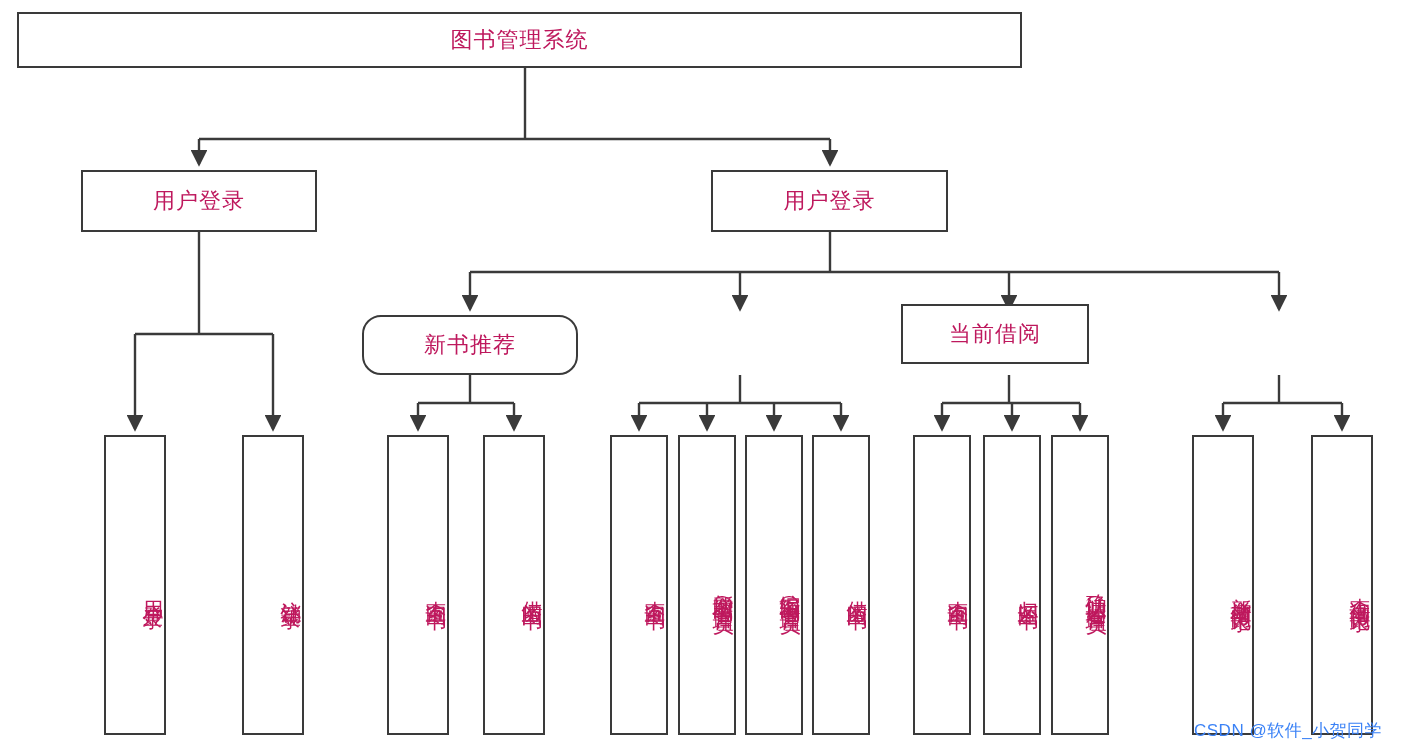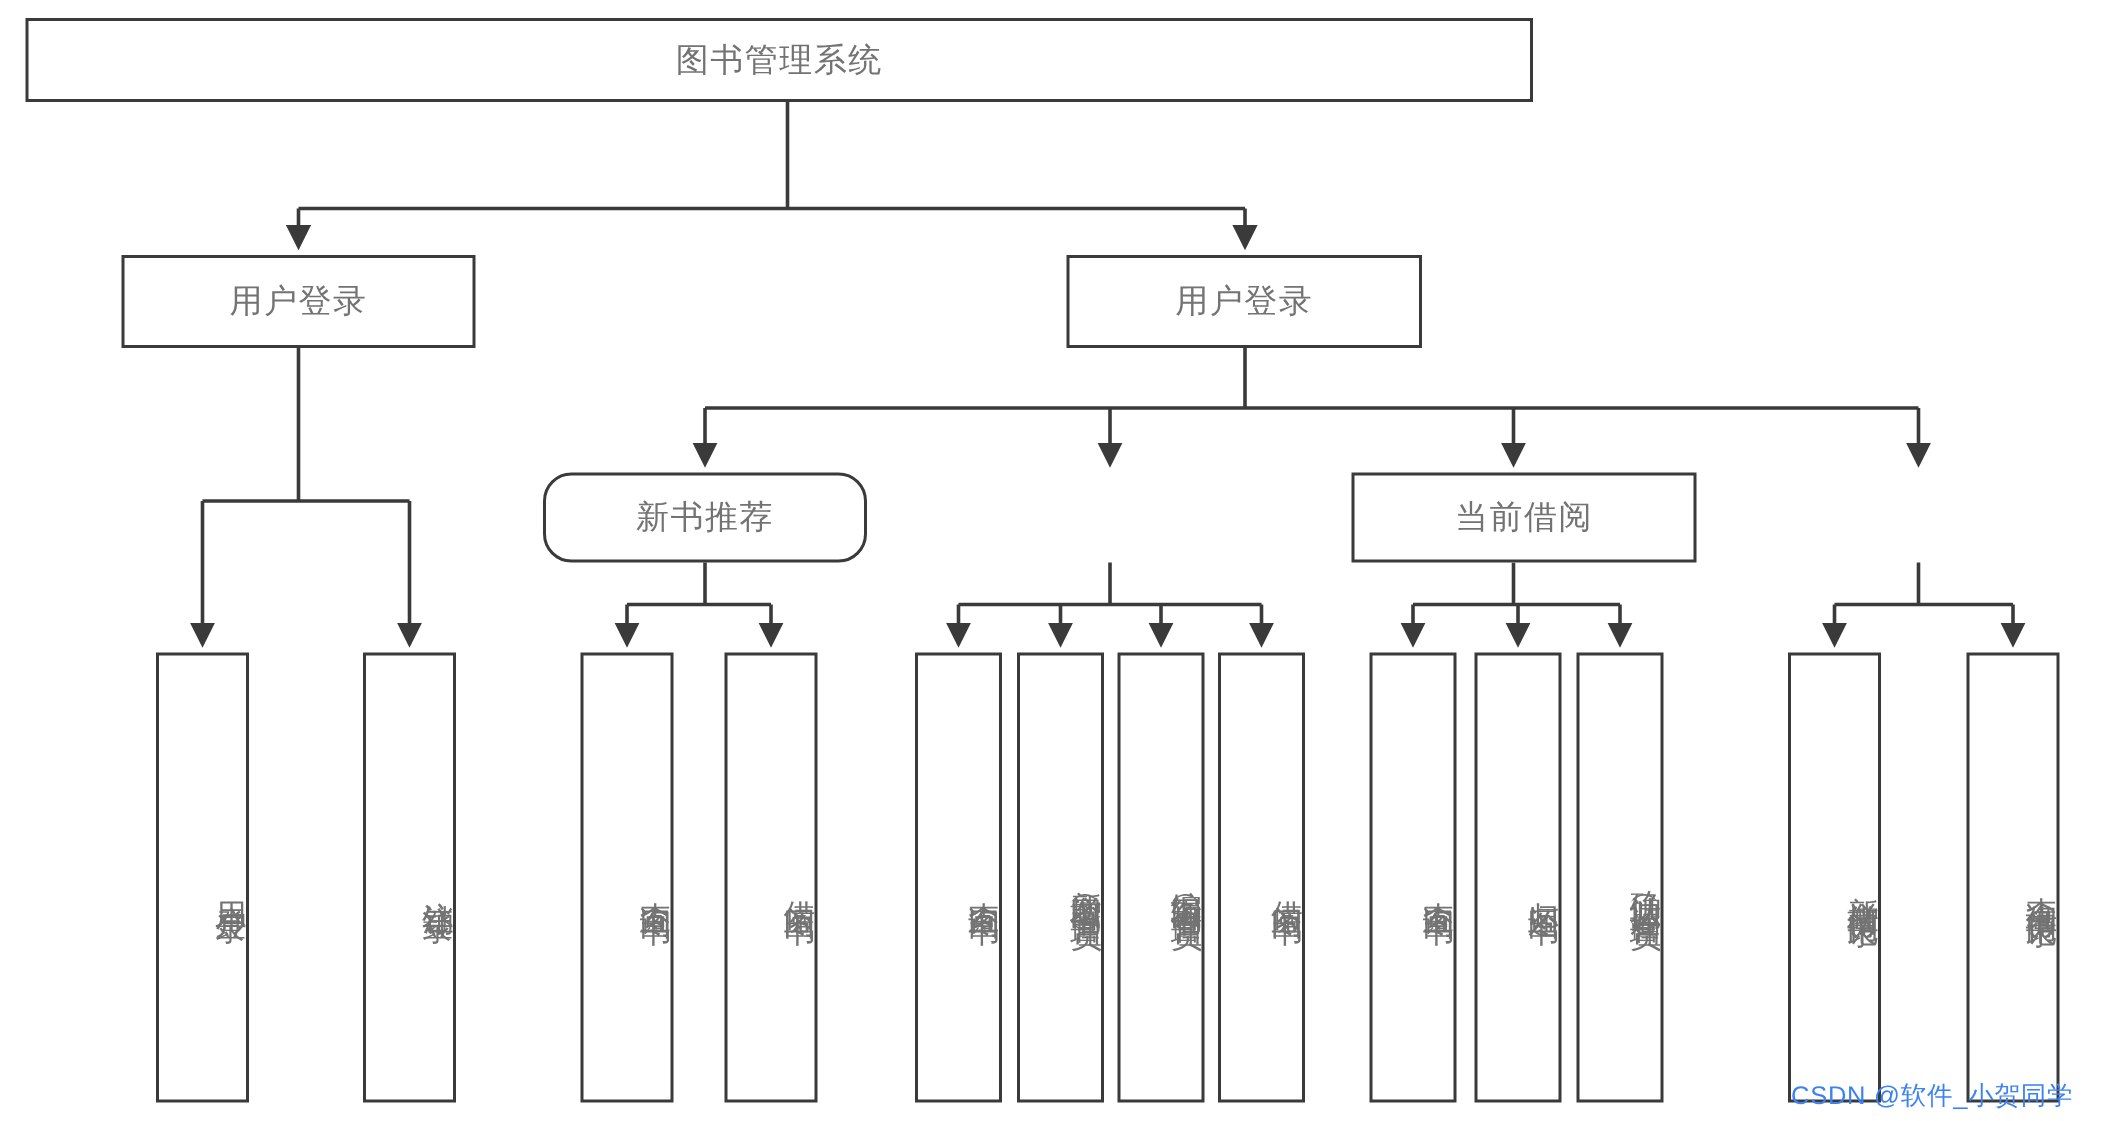--- a/index.html
+++ b/index.html
@@ -25,21 +25,21 @@
     height: 747px;
   }
   .node {
     position: absolute;
     box-sizing: border-box;
     background: #ffffff;
     border: 2px solid #3a3a3a;
     display: flex;
     align-items: center;
     justify-content: center;
-    color: #737373;
+    color: #be185d;
   }
   .node.horiz {
     font-size: 22px;
     letter-spacing: 1px;
     line-height: 1.2;
   }
   .node.vert {
     writing-mode: vertical-rl;
     text-orientation: upright;
     font-size: 21px;
@@ -124,21 +124,21 @@
   <div class="node horiz" style="left: 81px; top: 170px; width: 236px; height: 62px;">
     <span class="label">用户登录</span>
   </div>
   <div class="node horiz" style="left: 711px; top: 170px; width: 237px; height: 62px;">
     <span class="label">用户登录</span>
   </div>
 
   <div class="node horiz" style="left: 362px; top: 315px; width: 216px; height: 60px; border-radius: 19px;">
     <span class="label">新书推荐</span>
   </div>
-  <div class="node horiz" style="left: 901px; top: 315px; width: 230px; height: 60px;">
+  <div class="node horiz" style="left: 901px; top: 304px; width: 188px; height: 60px;">
     <span class="label">当前借阅</span>
   </div>
 
   <div class="node vert" style="left: 104px; top: 435px; width: 62px; height: 300px;">
     <span class="label">用户登录</span>
   </div>
   <div class="node vert" style="left: 242px; top: 435px; width: 62px; height: 300px;">
     <span class="label">注销登录</span>
   </div>
   <div class="node vert" style="left: 387px; top: 435px; width: 62px; height: 300px;">

